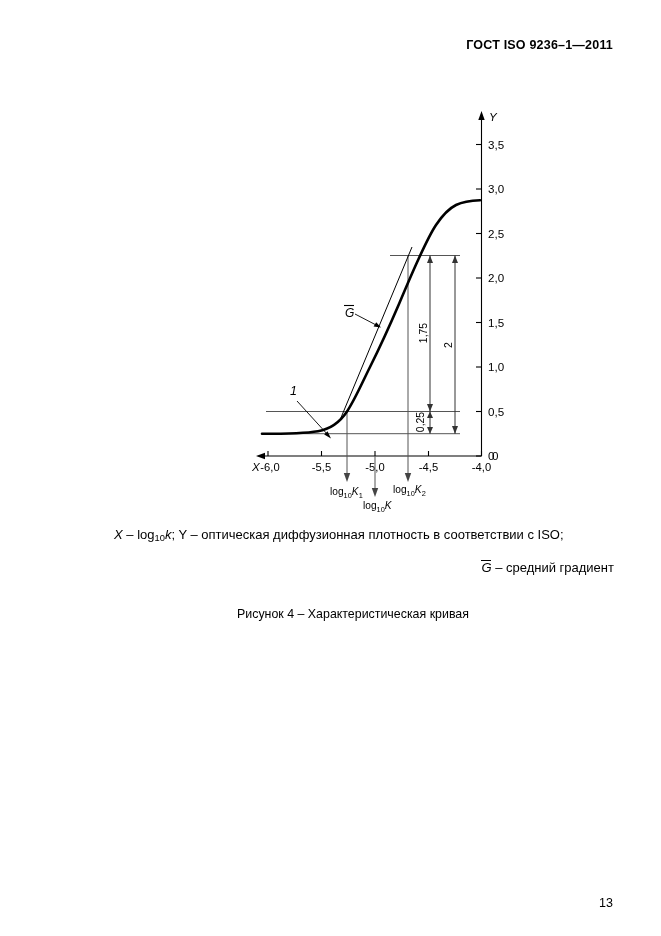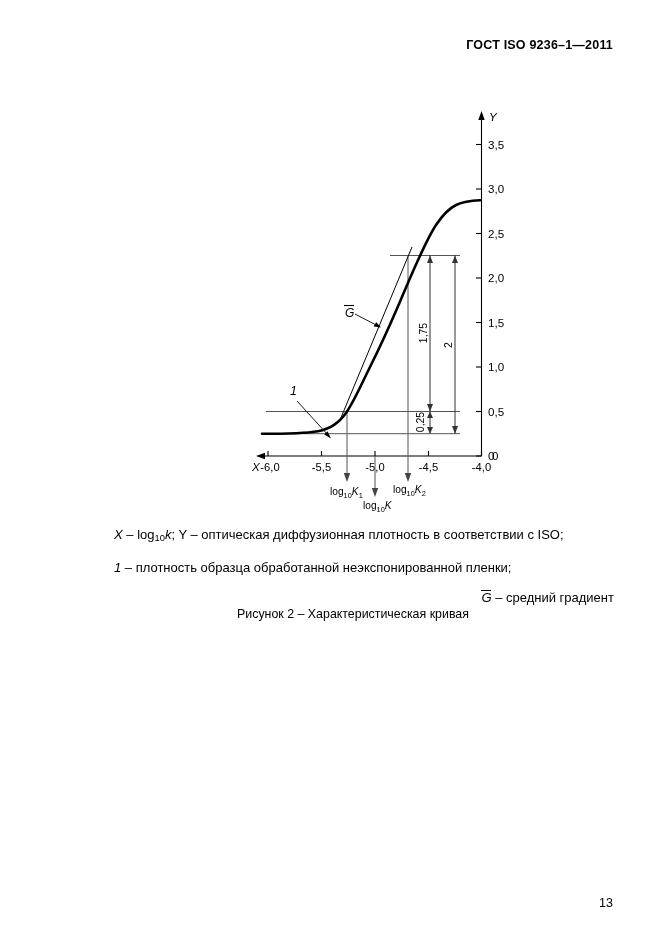--- a/index.html
+++ b/index.html
@@ -225,21 +225,20 @@
         <polygon points="430,316.5 427,323 433,323" fill="#333"></polygon>
         <polygon points="430,338.7 427,332 433,332" fill="#333"></polygon>
         <text x="424" y="327" font-size="10.4" text-anchor="middle" transform="rotate(-90 424 327)">0,25</text>
       </g>
 
     </svg>
   </div>
 
   <div class="caption">
     <div class="cap-line"><span class="ital">X</span><span> – log</span><sub>10</sub><span class="ital">k</span><span>; Y – оптическая диффузионная плотность в соответствии с ISO;</span></div>
-    <div class="cap-line"><span class="ital">1</span><span> – плотность образца обработанной неэкспонированной пленки;</span></div>
     <div class="cap-line last"><span class="ovl">G</span><span> – средний градиент</span></div>
   </div>
 
-  <div class="fig-title">Рисунок 2 – Характеристическая кривая</div>
+  <div class="fig-title">Рисунок 4 – Характеристическая кривая</div>
 
   <div class="page-number">13</div>
 
 </div>
 
 </body></html>

